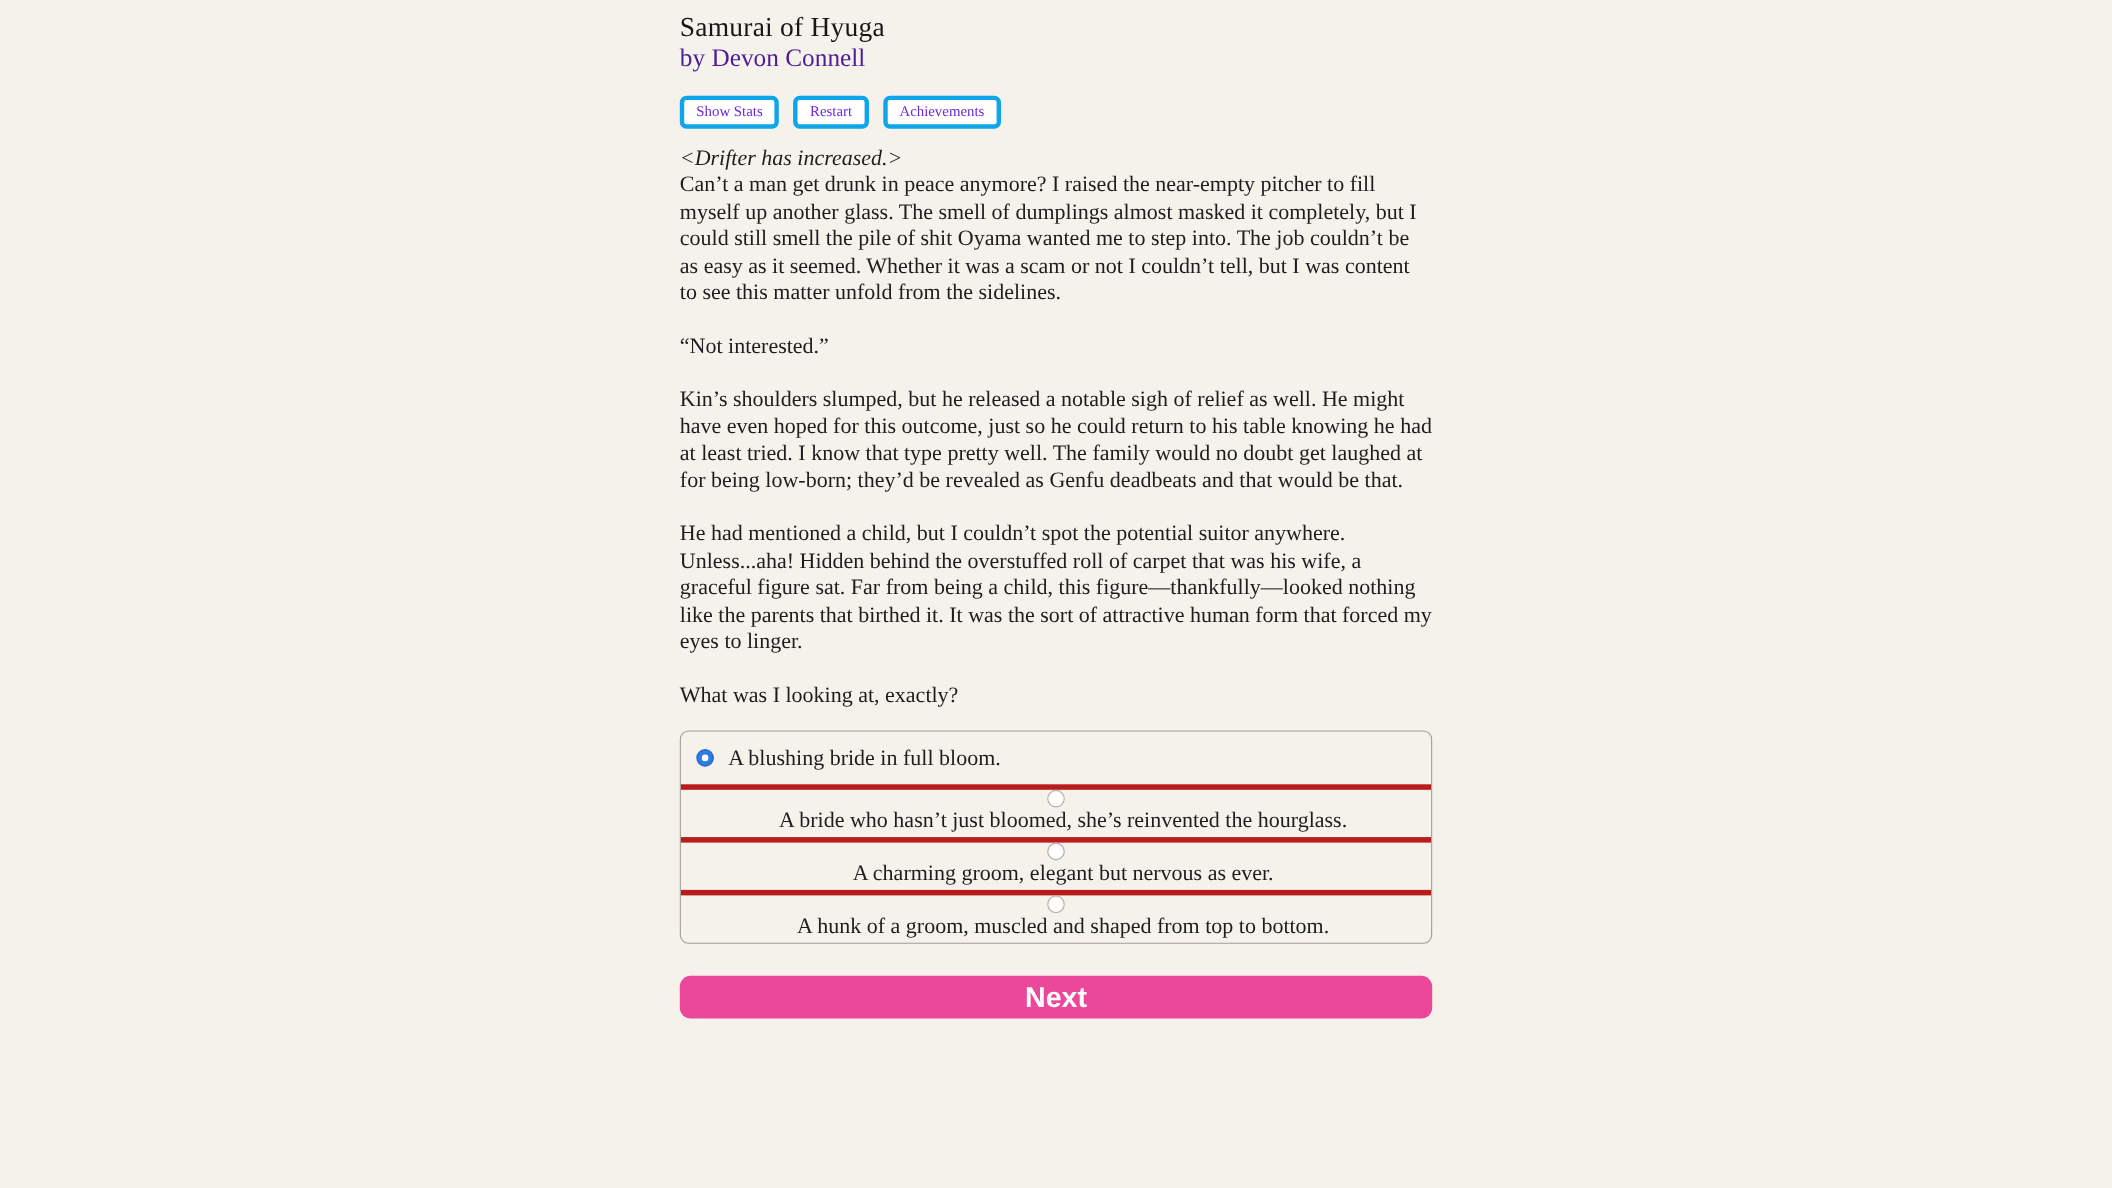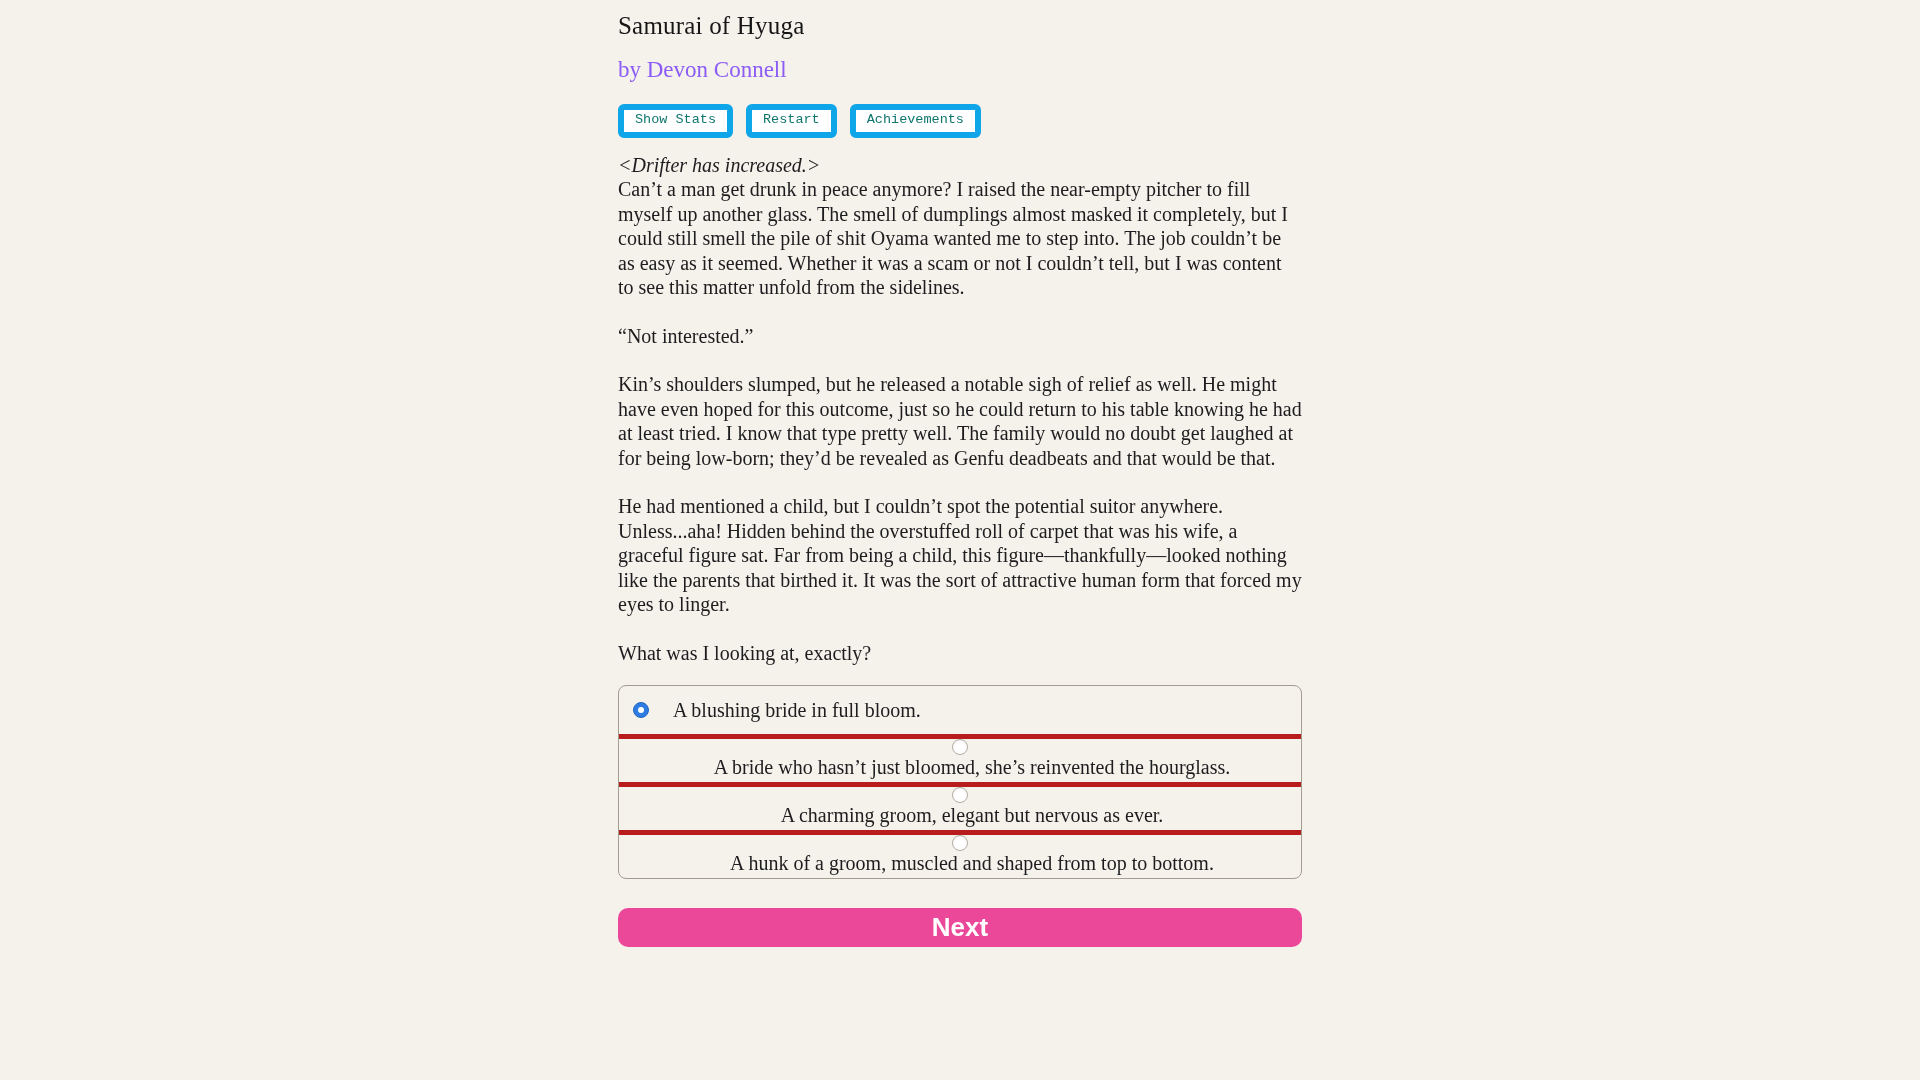--- a/index.html
+++ b/index.html
@@ -15,35 +15,34 @@
     margin: 0 auto;
     padding-top: 12px;
   }
   .game-title {
     font-size: 25px;
     font-weight: 400;
     letter-spacing: 0.2px;
     color: #161616;
   }
   .game-author {
-    margin-top: 17px;
     font-size: 23px;
-    color: #8b5cf6;
+    color: #4c1d95;
   }
   .toolbar {
     margin-top: 21px;
     display: flex;
     gap: 13px;
   }
   .toolbar button {
-    font-family: Liberation Mono, monospace;
+    font-family: Liberation Serif, serif;
     font-size: 13.5px;
-    color: #0f766e;
+    color: #6d28d9;
     background: #ffffff;
-    border: 6px solid #0ea5e9;
+    border: 4px solid #0ea5e9;
     border-radius: 6px;
     padding: 3px 11px 4px 11px;
     line-height: 1.1;
     cursor: pointer;
   }
   .story {
     margin-top: 15px;
     font-size: 20px;
     line-height: 24.5px;
   }
@@ -84,21 +83,21 @@
   .radio.selected::after {
     content: '';
     position: absolute;
     width: 6px; height: 6px;
     background: #ffffff;
     border-radius: 50%;
     top: 50%; left: 50%;
     transform: translate(-50%, -50%);
   }
   .choice-label {
-    margin-left: 24px;
+    margin-left: 13px;
     font-size: 20px;
     line-height: 1.2;
   }
   .next-button {
     display: block;
     width: 100%;
     margin-top: 29px;
     height: 39px;
     background: #ec4899;
     border: none;

